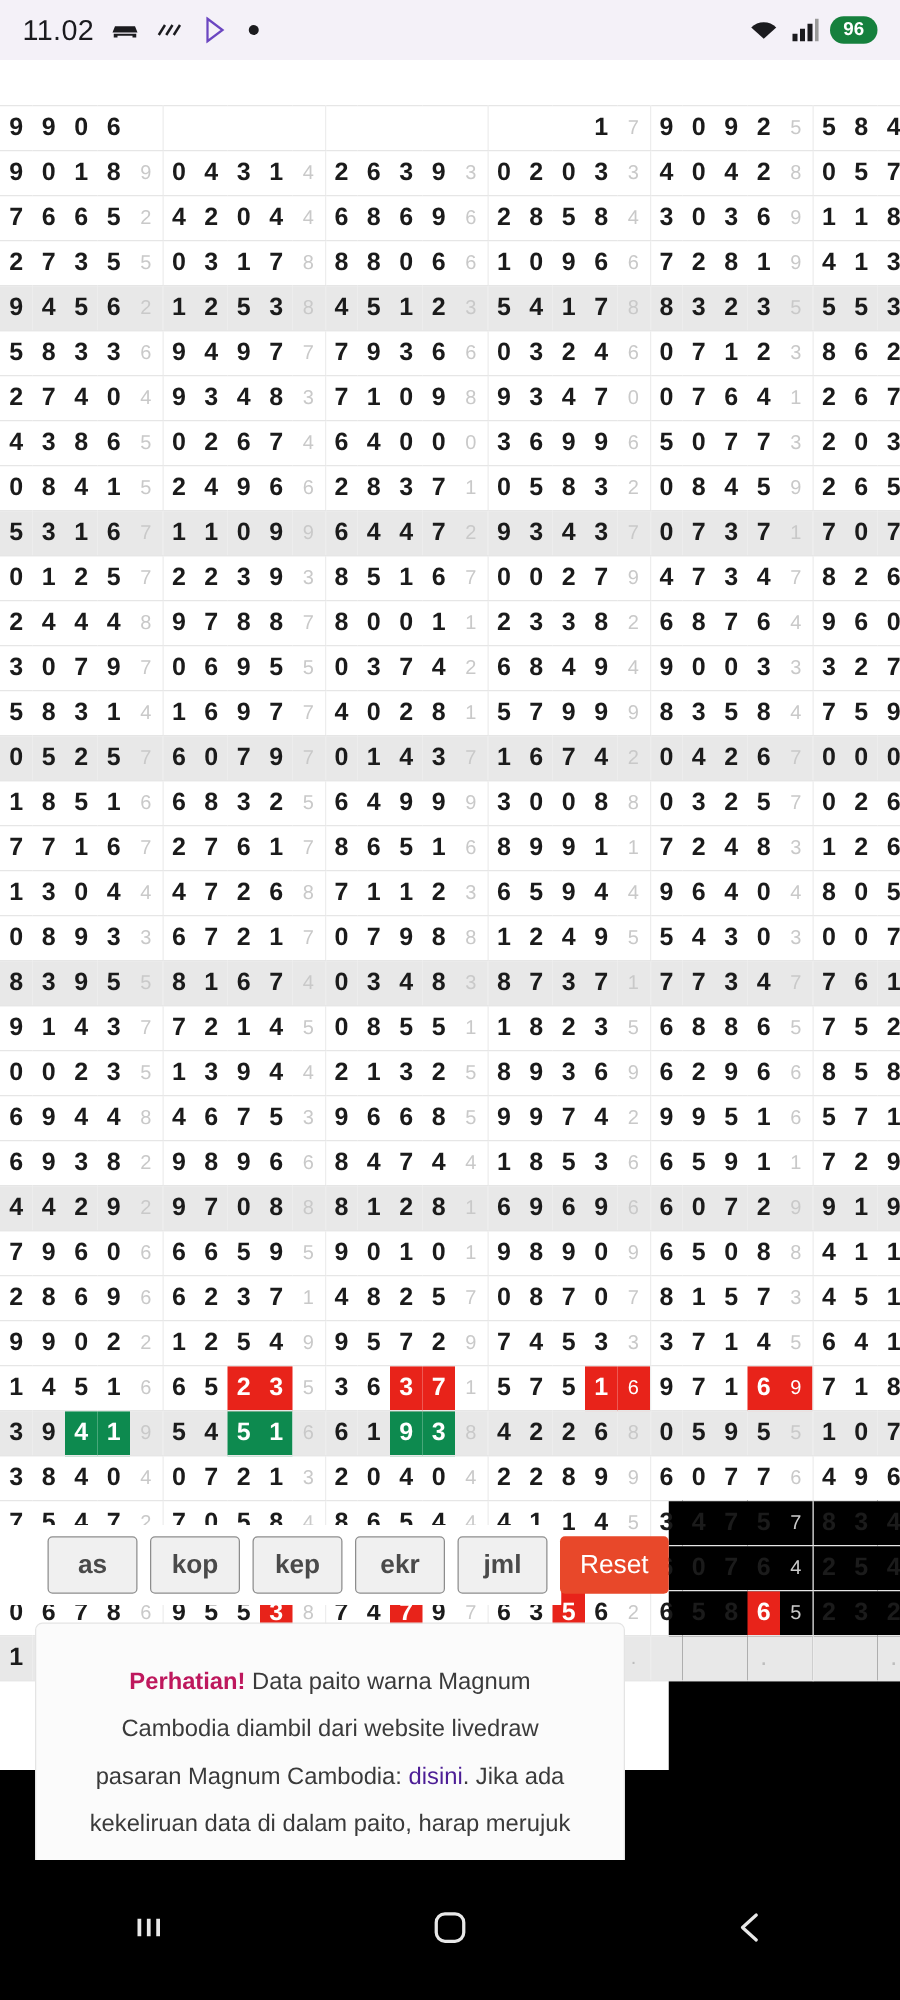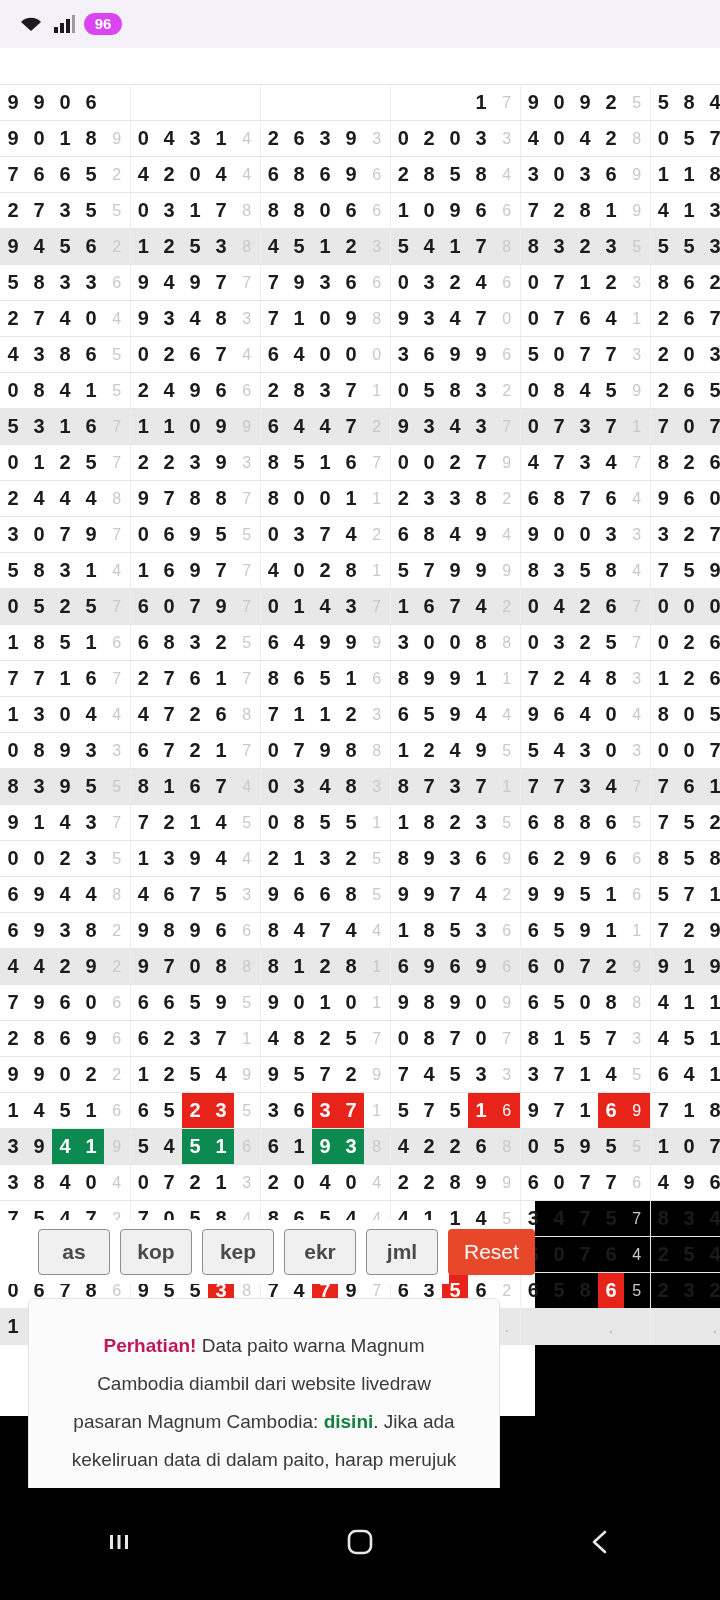--- a/index.html
+++ b/index.html
@@ -15,21 +15,21 @@
   
   .statusbar{
     height:48px; background:#f4f1f8; display:flex; align-items:center;
     padding:0 18px; justify-content:space-between;
   }
   .sb-left{ display:flex; align-items:center; gap:13px; }
   .sb-clock{ font-size:23px; color:#1b1b1f; letter-spacing:.3px; }
   .sb-right{ display:flex; align-items:center; gap:9px; }
   .icon-svg{ display:block; }
   .batt{
-    background:#d946ef; color:#fff; font-size:15px; border-radius:11px;
+    background:#15803d; color:#fff; font-size:15px; border-radius:11px;
     padding:2px 8px 3px; min-width:38px; text-align:center; font-weight:600;
   }
 
   
   .app{
     position:absolute; top:48px; left:0; width:720px; height:1432px;
     background:#000;
   }
   .webview{
     position:absolute; top:0; left:0; width:535px; height:1368px;
@@ -99,33 +99,60 @@
   .notice{
     position:absolute; top:1250px; left:28px; width:472px;
     background:#fbfbfb; border:1px solid #e4e4e4; border-radius:6px;
     padding:28px 36px 30px;
   }
   .notice p{
     margin:0; font-size:19px; line-height:2.0; color:#3a3a3a;
     text-align:center;
   }
   .notice b{ color:#be185d; }
-  .notice a{ color:#15803d; text-decoration:none;font-weight:bold; }
+  .notice a{ color:#4c1d95; text-decoration:none; }
 
   
   .navbar{
     position:absolute; bottom:0; left:0; width:720px; height:112px;
     background:#000; display:flex; align-items:center; justify-content:space-around;
   }
   .nav-ico{ color:#e8e8e8; }
 </style>
 </head>
 <body>
 
 <div class="statusbar">
+  <div class="sb-left">
+    <span class="sb-clock">11.02</span>
+    <span>
+      <svg class="icon-svg" width="24" height="16" viewBox="0 0 24 16">
+          <path d="M2 10h20l-2-5H4L2 10zm1 1h18v3h-3v-1.5H6V14H3v-3z" fill="#1b1b1f"></path>
+        </svg>
+    </span>
+    <span>
+      <svg class="icon-svg" width="24" height="16" viewBox="0 0 24 16">
+          <g stroke="#1b1b1f" stroke-width="2" fill="none">
+            <path d="M2 12 L7 4"></path>
+            <path d="M8 12 L13 4"></path>
+            <path d="M14 12 L19 4"></path>
+          </g>
+        </svg>
+    </span>
+    <span>
+      <svg class="icon-svg" width="22" height="22" viewBox="0 0 22 22">
+          <path d="M4 2l12 9-12 9V2z" fill="none" stroke="#6b46c1" stroke-width="1.8"></path>
+        </svg>
+    </span>
+    <span>
+      <svg class="icon-svg" width="12" height="12" viewBox="0 0 12 12">
+          <circle cx="6" cy="6" r="4" fill="#1b1b1f"></circle>
+        </svg>
+    </span>
+  </div>
   <div class="sb-right">
     <span>
       <svg class="icon-svg" width="26" height="20" viewBox="0 0 26 20">
           <path d="M13 17l-10-9a14 14 0 0 1 20 0l-10 9z" fill="#1b1b1f"></path>
         </svg>
     </span>
     <span>
       <svg class="icon-svg" width="22" height="20" viewBox="0 0 22 20">
           <rect x="1" y="13" width="4" height="6" fill="#1b1b1f"></rect>
           <rect x="7" y="9" width="4" height="10" fill="#1b1b1f"></rect>

